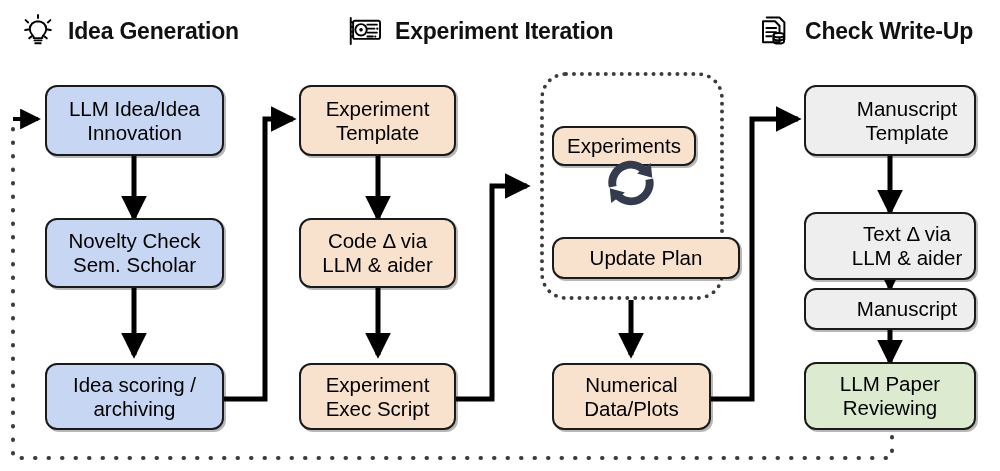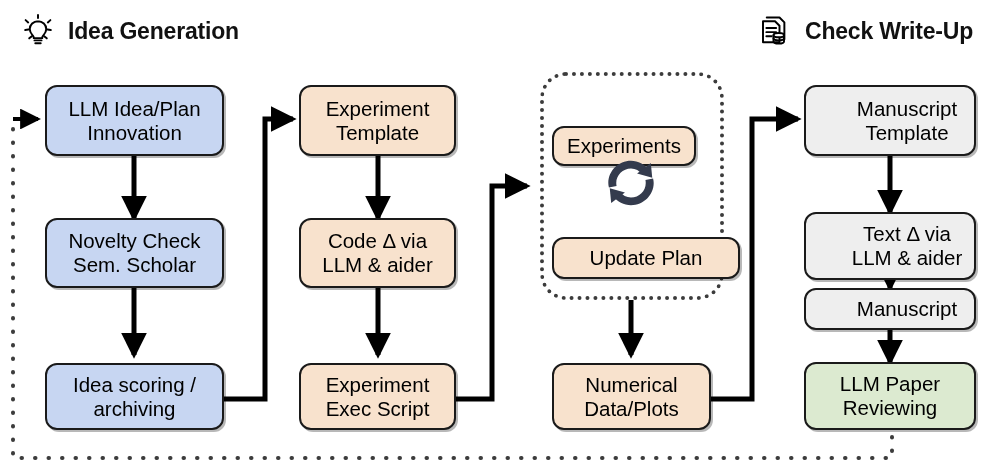--- a/index.html
+++ b/index.html
@@ -108,38 +108,54 @@
         <g fill="none" stroke="#000" stroke-width="2.6" stroke-linecap="round">
           <path d="M24 11c-6.1 0-11 4.6-11 10.4 0 4.1 2.3 6.5 3.9 8.5 1 1.3 1.6 2.3 1.6 3.6h11c0-1.3.6-2.3 1.6-3.6 1.6-2 3.9-4.4 3.9-8.5C35 15.6 30.1 11 24 11z"></path>
           <path d="M19.3 36.5h9.4M20.4 40.2h7.2"></path>
           <path d="M7.5 9.5l3.4 3.1M7 22.7l4.3-.6M12.3 33.8l3.1-2.6M40.5 9.5l-3.4 3.1M41 22.7l-4.3-.6M35.7 33.8l-3.1-2.6M24 2.5v4.2"></path>
         </g>
       </svg>
     </span>
     <span class="hdr-label">Idea Generation</span>
   </div>
 
+  <div class="col-header" style="left:345px;top:8px;">
+    <span class="hdr-icon">
+      <svg width="38" height="38" viewBox="0 0 48 48">
+        <g fill="none" stroke="#000" stroke-width="2.4" stroke-linecap="round" stroke-linejoin="round">
+          <rect x="9" y="11" width="34" height="23" rx="2.5"></rect>
+          <path d="M6 7.5v33M9 13H6M9 19H6M9 25H6M9 31H6"></path>
+          <circle cx="19" cy="22.5" r="7.2"></circle>
+          <circle cx="19" cy="22.5" r="2.3" fill="#000" stroke="none"></circle>
+          <path d="M27 16h12M27 21h9M27 26h12M27 31h7"></path>
+          <circle cx="39.5" cy="21" r="1.4" fill="#000" stroke="none"></circle>
+          <circle cx="37" cy="31" r="1.4" fill="#000" stroke="none"></circle>
+        </g>
+      </svg>
+    </span>
+    <span class="hdr-label">Experiment Iteration</span>
+  </div>
 
   <div class="col-header" style="left:755px;top:8px;">
     <span class="hdr-icon">
       <svg width="36" height="36" viewBox="0 0 48 48">
         <g fill="none" stroke="#000" stroke-width="2.6" stroke-linecap="round" stroke-linejoin="round">
           <path d="M13 6h17l6.5 6.5V35"></path>
           <path d="M8 11h16l6 6v22H8z"></path>
           <path d="M12.5 20h13M12.5 25.5h13M12.5 31h7"></path>
           <ellipse cx="29" cy="29.5" rx="7" ry="2.8" fill="#fff"></ellipse>
           <path d="M22 29.5v4.2c0 1.55 3.13 2.8 7 2.8s7-1.25 7-2.8v-4.2"></path>
           <path d="M22 33.7v4.2c0 1.55 3.13 2.8 7 2.8s7-1.25 7-2.8v-4.2"></path>
         </g>
       </svg>
     </span>
     <span class="hdr-label">Check Write-Up</span>
   </div>
 
-  <div class="node blue" style="left:45px;top:85px;width:179px;height:71px;">LLM Idea/Plan
+  <div class="node blue" style="left:45px;top:85px;width:179px;height:71px;">LLM Idea/Idea
 Innovation</div>
   <div class="node blue" style="left:45px;top:218px;width:179px;height:70px;">Novelty Check
 Sem. Scholar</div>
   <div class="node blue" style="left:45px;top:363px;width:179px;height:67px;">Idea scoring /
 archiving</div>
 
   <div class="node peach" style="left:299px;top:85px;width:157px;height:71px;">Experiment
 Template</div>
   <div class="node peach" style="left:299px;top:218px;width:157px;height:70px;">Code Δ via
 LLM &amp; aider</div>

